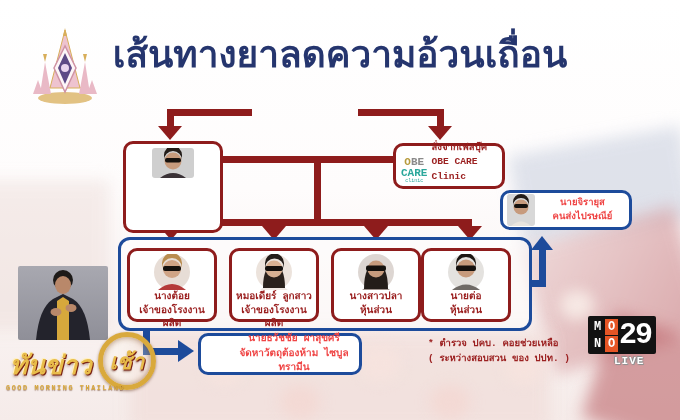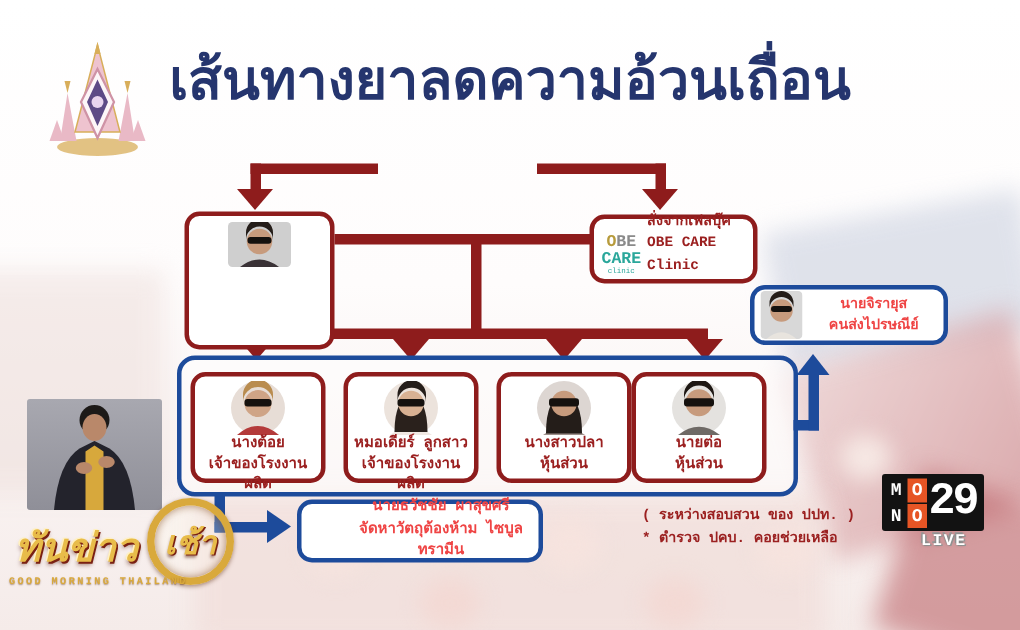--- a/index.html
+++ b/index.html
@@ -214,22 +214,22 @@
   <div class="bl" style="left:143px;top:330px;width:7px;height:25px;"></div>
   <div class="bl" style="left:143px;top:348px;width:36px;height:7px;"></div>
   <div class="tri-right-blue" style="left:178px;top:340px;"></div>
 
   <div class="bbox supplier">
     <div class="ntext">นายธวัชชัย ผาสุขศรี</div>
     <div class="ntext">จัดหาวัตถุต้องห้าม ไซบูลทรามีน</div>
   </div>
 
   <div class="abs note">
+    <div>* ตำรวจ ปคบ. คอยช่วยเหลือ</div>
     <div>( ระหว่างสอบสวน ของ ปปท. )</div>
-    <div>* ตำรวจ ปคบ. คอยช่วยเหลือ</div>
   </div>
 
   <div class="abs interp">
     <svg width="90" height="74" viewBox="0 0 90 74">
       <path d="M18,74 Q21,42 35,33 L45,28 L55,33 Q69,42 72,74 Z" fill="#23232c"></path>
       <path d="M39,74 L39,35 L45,31 L51,35 L51,74 Z" fill="#d7a83c"></path>
       <circle cx="45" cy="14" r="10" fill="#1d1a18"></circle>
       <ellipse cx="45" cy="19" rx="8" ry="9" fill="#b9886a"></ellipse>
       <ellipse cx="38" cy="46" rx="5.5" ry="4" fill="#b9886a"></ellipse>
       <ellipse cx="53" cy="42" rx="5.5" ry="4" fill="#b9886a"></ellipse>

